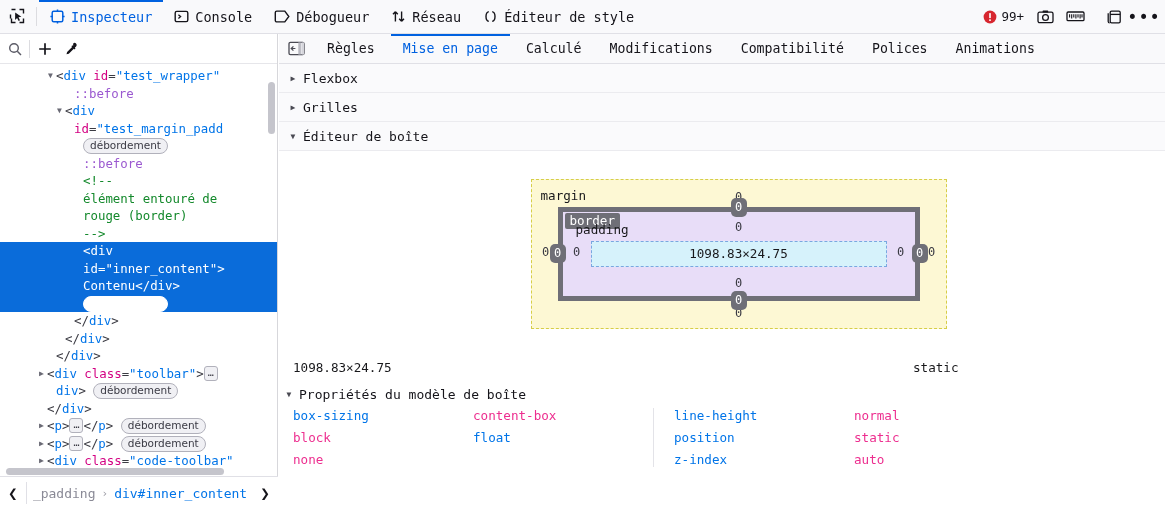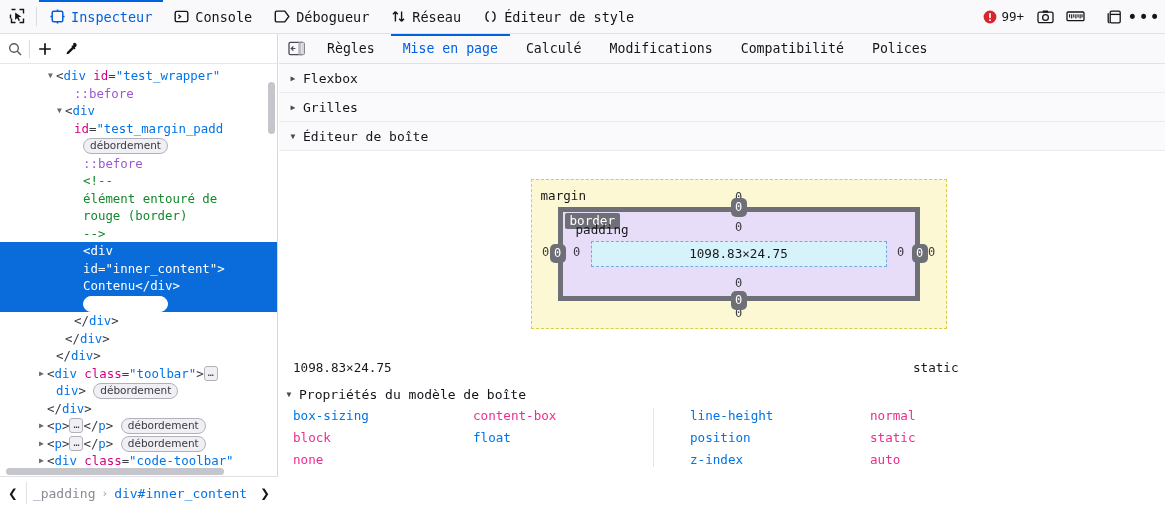--- a/index.html
+++ b/index.html
@@ -257,21 +257,21 @@
   .props-grid {
     display: flex; padding: 0 0 0 14px;
   }
   .props-col {
     display: grid;
     grid-template-columns: 180px auto;
     row-gap: 7px;
     font-size: 12.6px;
     width: 360px;
   }
-  .props-col.second { padding-left: 36px; border-left: 1px solid #e3e3e8; width: 380px; }
+  .props-col.second { padding-left: 20px; border-left: 1px solid #e3e3e8; width: 380px; }
   .p-name { color: #0074e8; }
   .p-val { color: #ed2e8f; }
 </style>
 </head>
 <body>
 
 <div id="app">
 
   <div class="devtools-toolbar">
     <div class="picker-btn">
@@ -437,20 +437,21 @@
           <path d="M7.4 7.5H3.4M5.4 5.4L3.2 7.5l2.2 2.1" fill="none" stroke="#4a4a53" stroke-width="1.2"></path>
         </svg>
       </div>
       <div id="layout-tabs" style="display:flex">
           <div class="sub-tab">Règles</div>
           <div class="sub-tab active">Mise en page</div>
           <div class="sub-tab">Calculé</div>
           <div class="sub-tab">Modifications</div>
           <div class="sub-tab">Compatibilité</div>
           <div class="sub-tab">Polices</div>
+          <div class="sub-tab">Animations</div>
         </div>
     </div>
 
     <div id="layout-sections">
         <div class="accordion-header">
           <span class="acc-tw">▶</span>
           <span>Flexbox</span>
         </div>
         <div class="accordion-header">
           <span class="acc-tw">▶</span>

